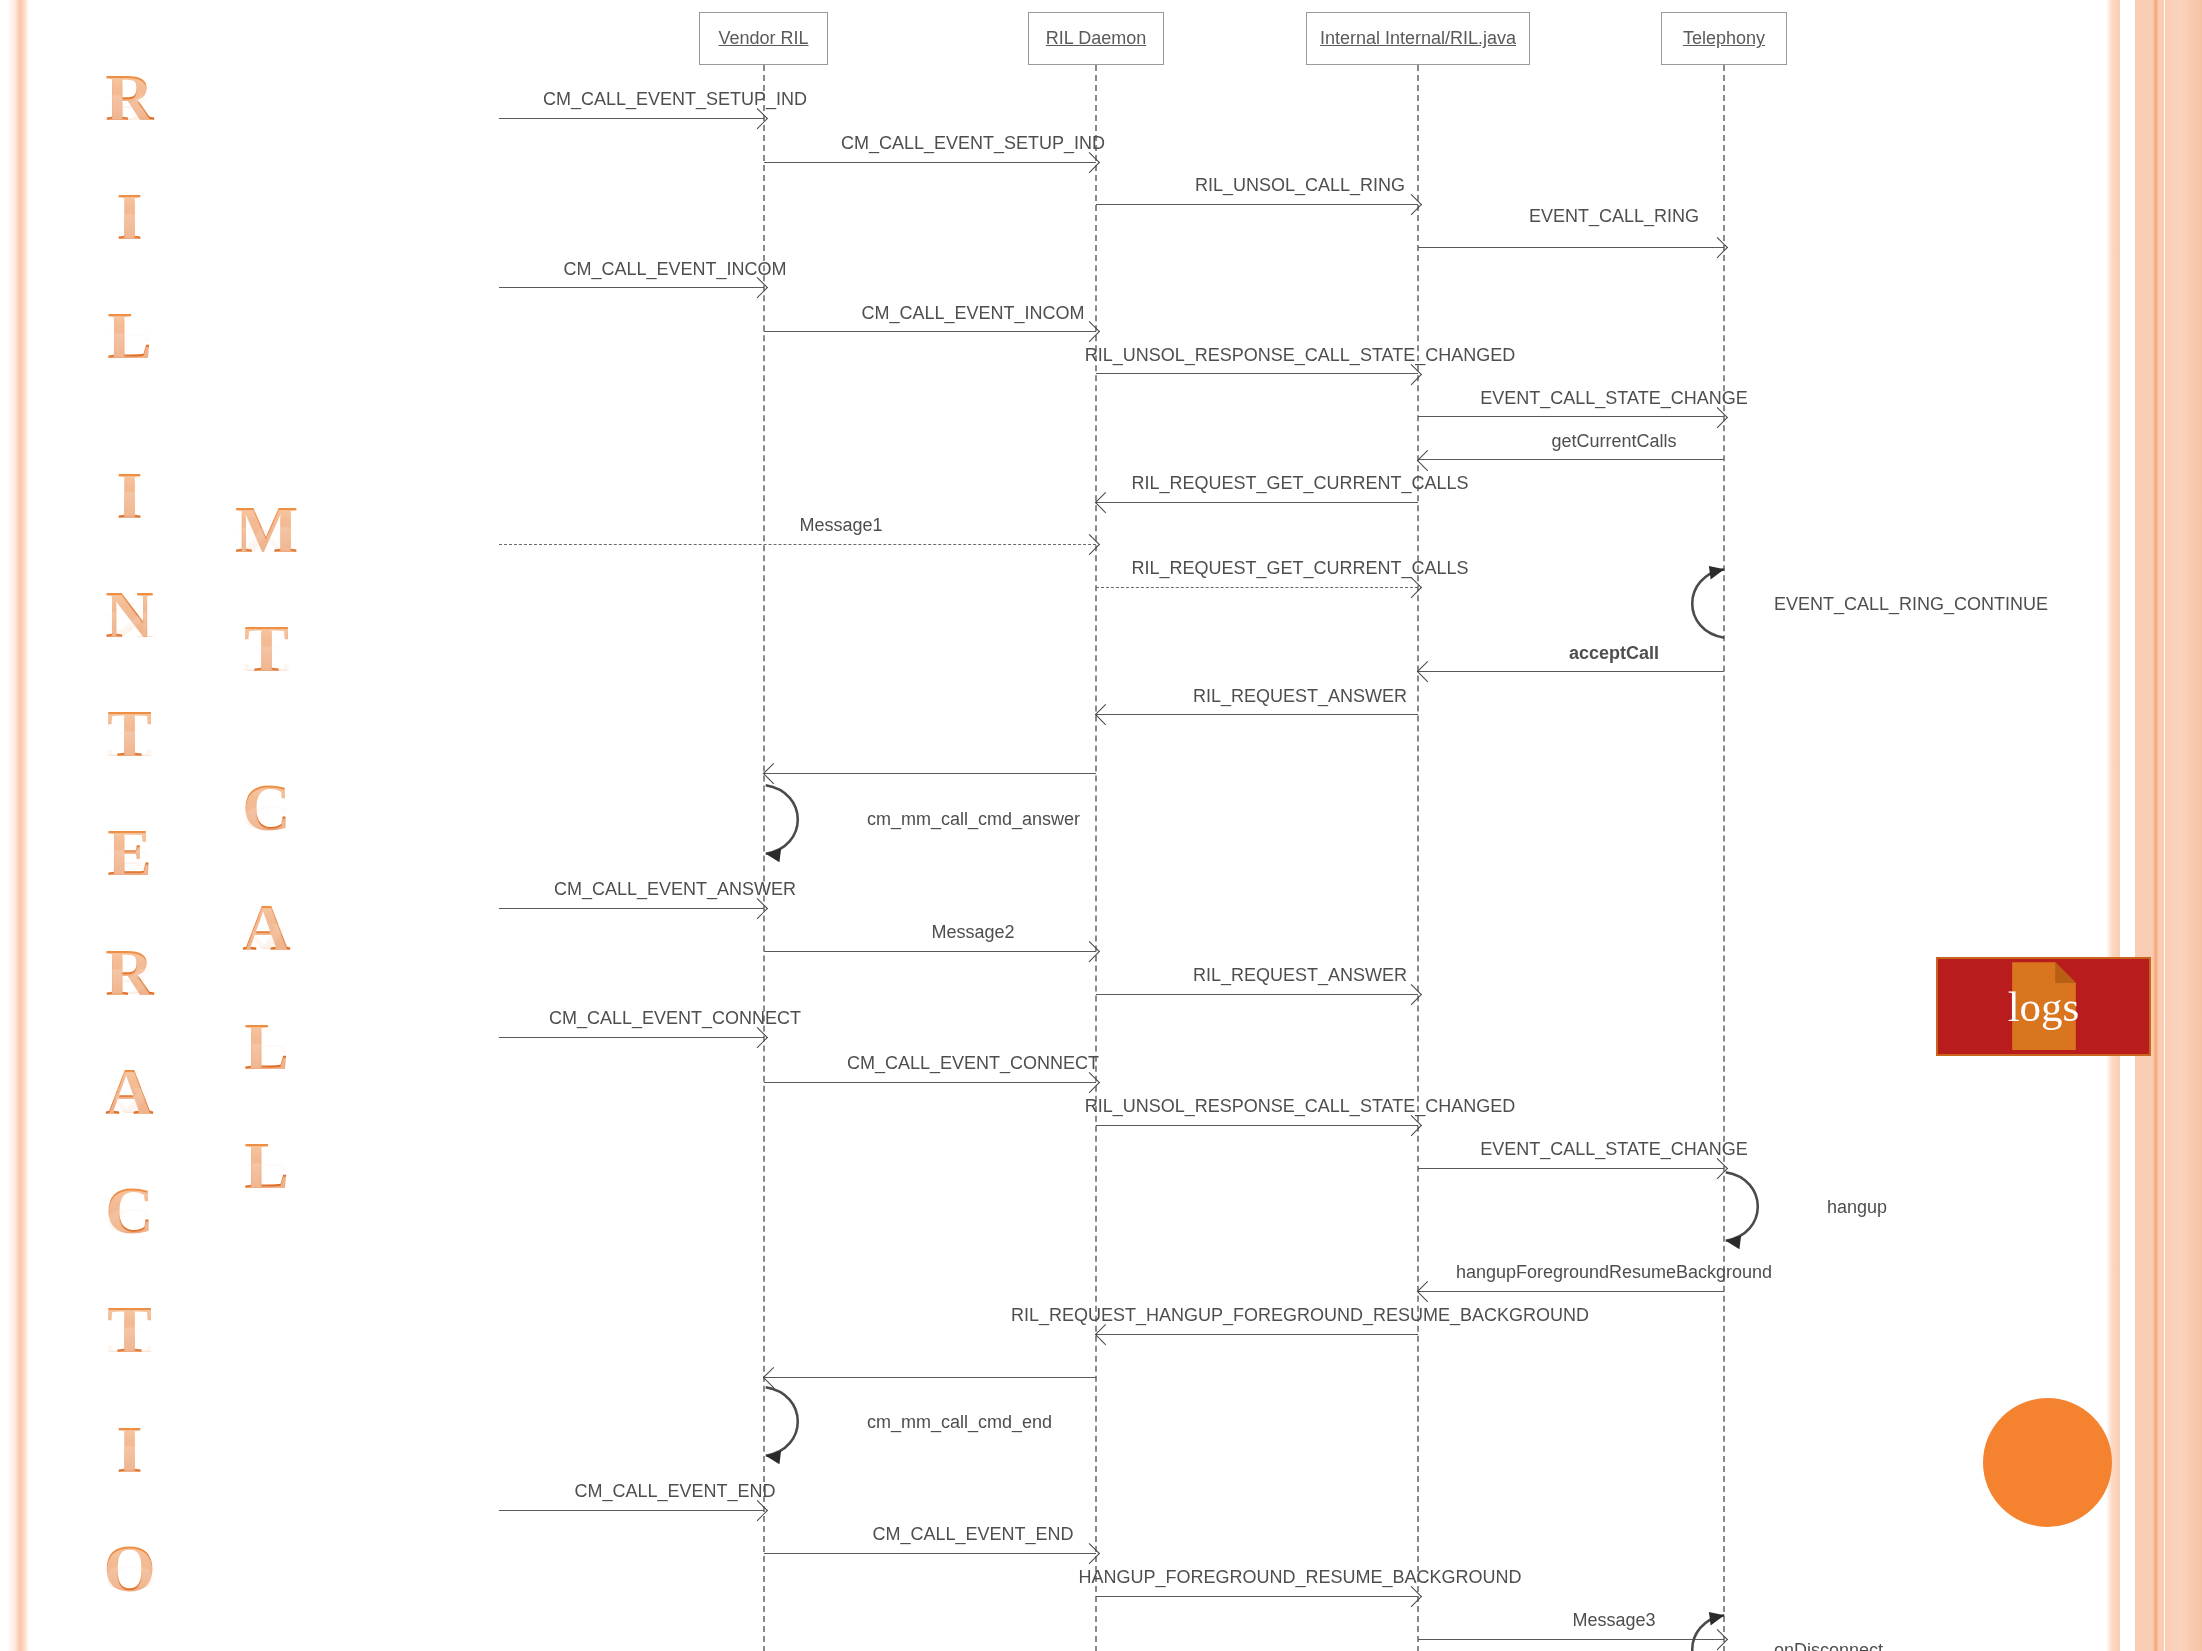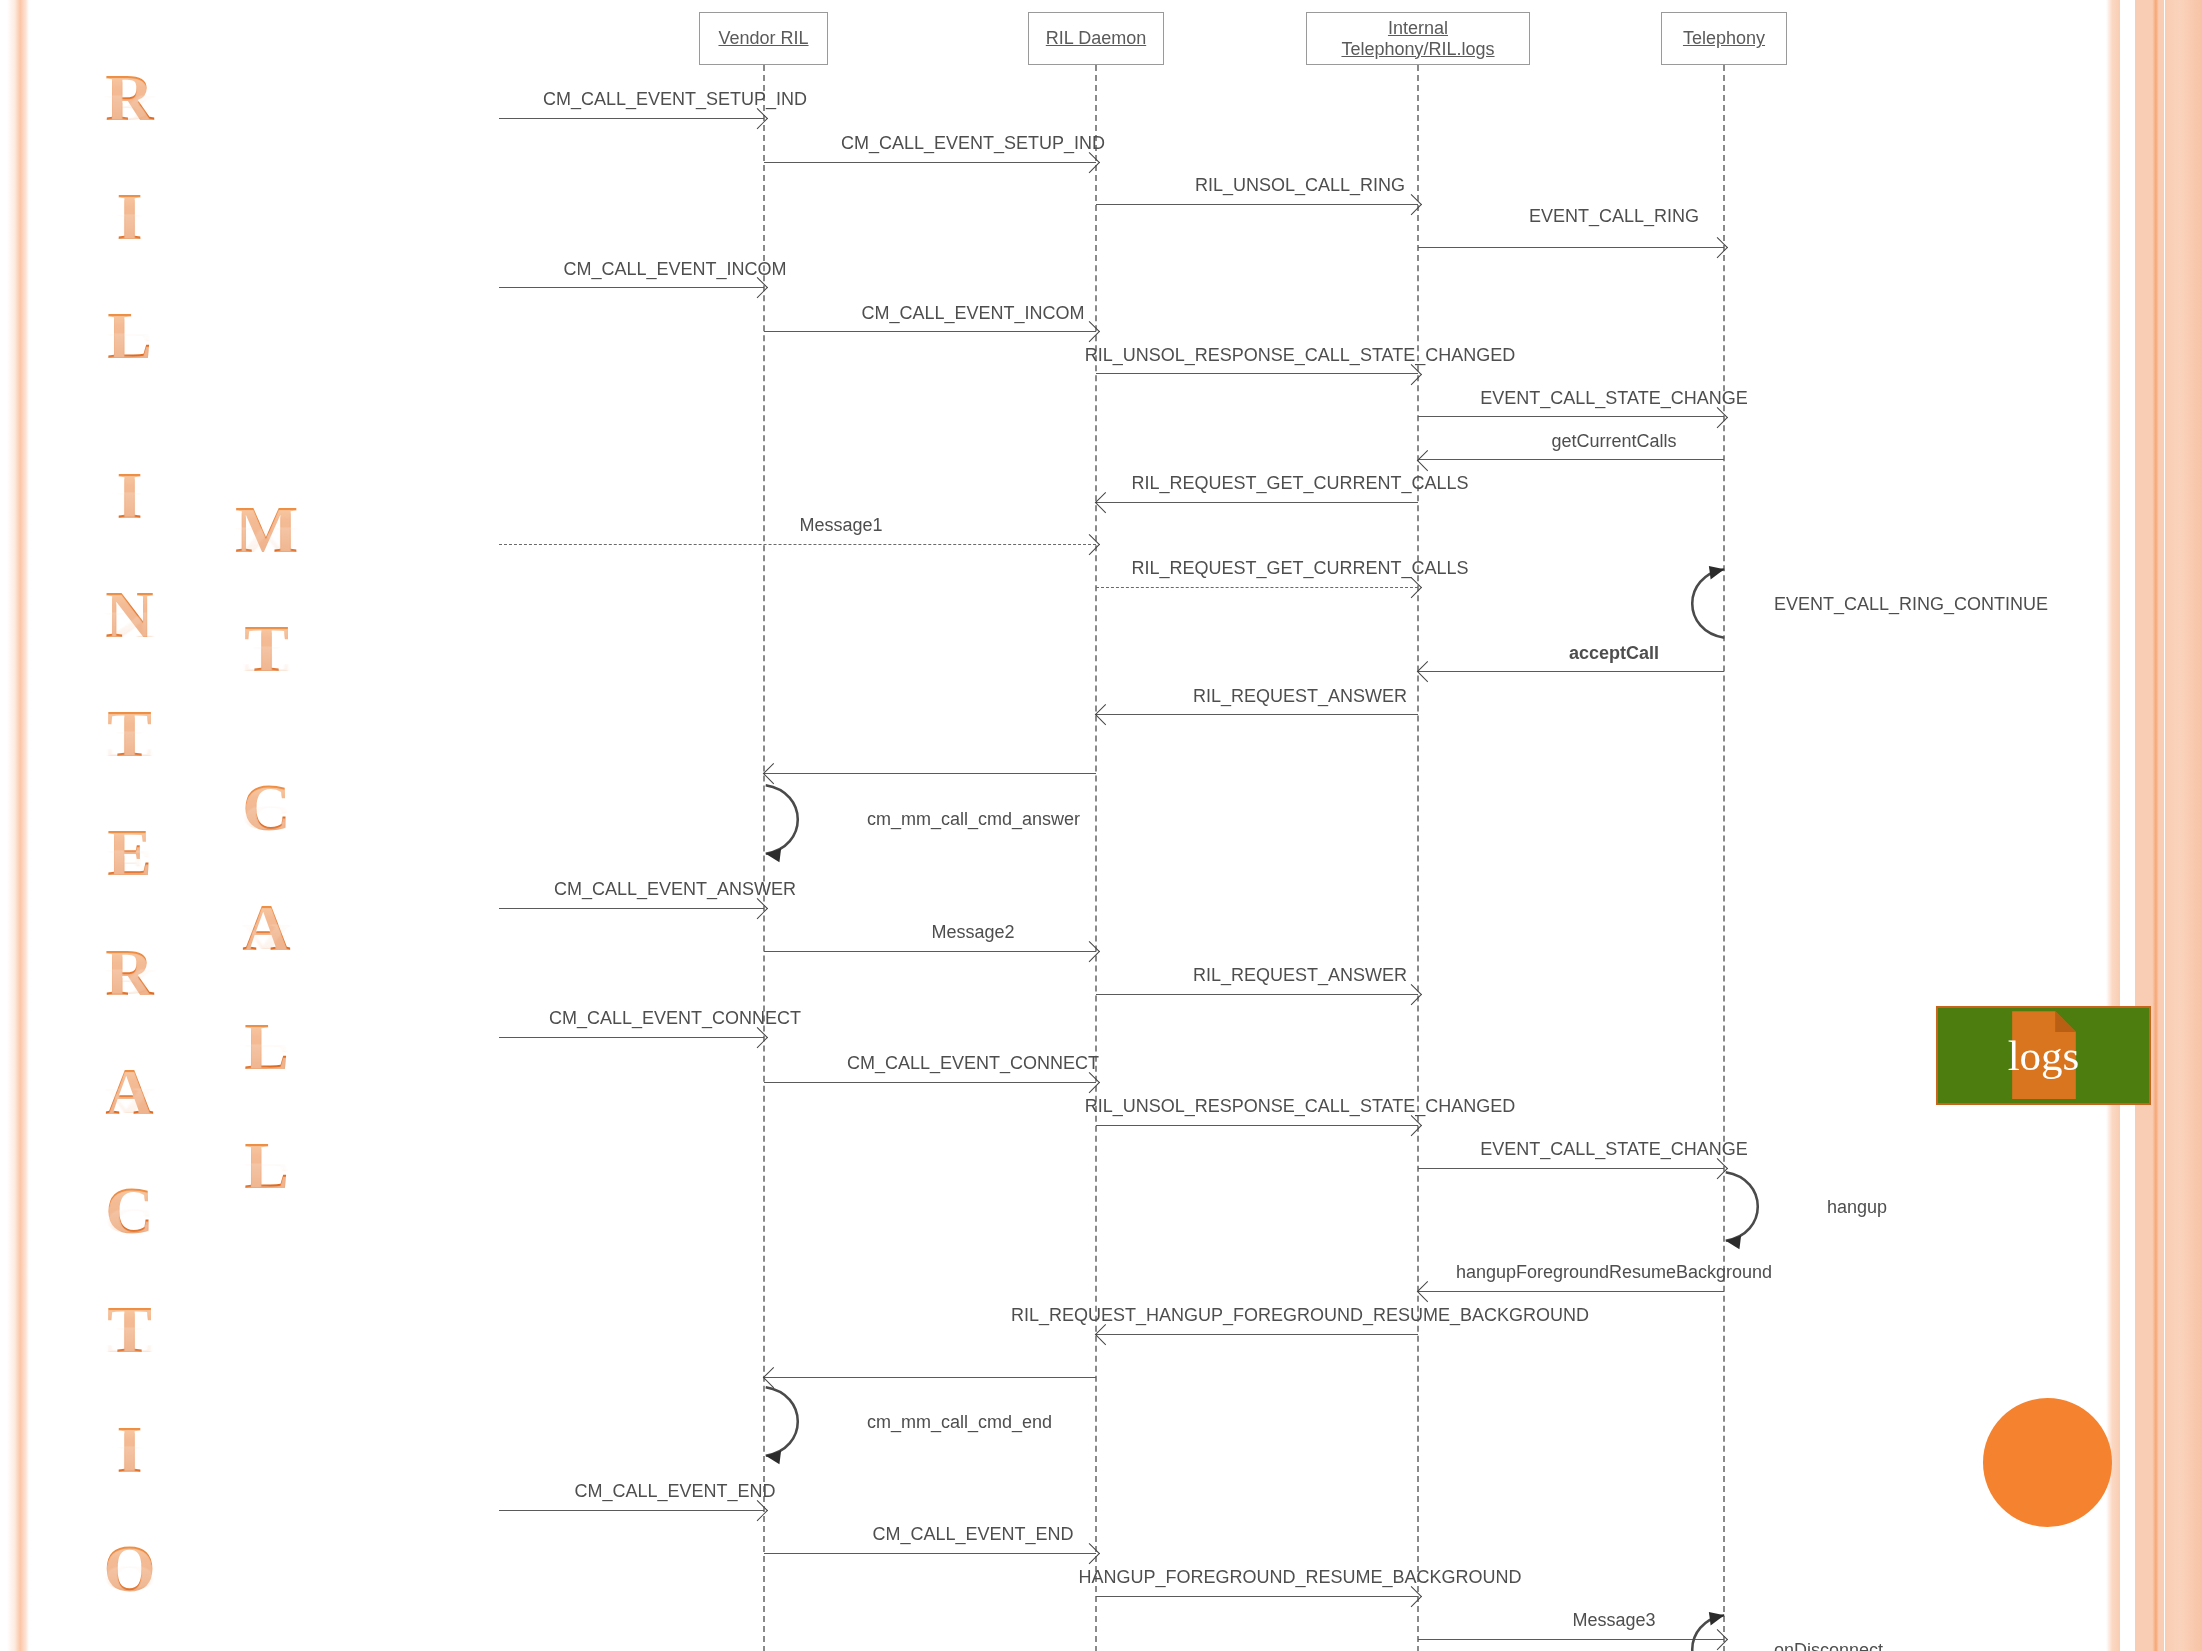--- a/index.html
+++ b/index.html
@@ -99,22 +99,22 @@
     width:13.8px;height:13.8px;border:0;
     border-bottom:1.7px solid #444;border-left:1.7px solid #444;
     transform:rotate(45deg);
   }
 
   .self-loop{position:absolute;}
   .self-loop svg{display:block;overflow:visible;}
 
   
   #logs-box{
-    position:absolute;left:1936px;top:1006px;width:211px;height:95px;
-    background:#4d7c0f;border:2.6px solid #c8641c;
+    position:absolute;left:1936px;top:957px;width:211px;height:95px;
+    background:#b91c1c;border:2.6px solid #c8641c;
     display:flex;align-items:center;justify-content:center;
   }
   #logs-doc{
     position:absolute;left:50%;top:50%;
     transform:translate(-50%,-50%);
     width:74px;height:93px;
   }
   #logs-label{
     position:relative;z-index:2;
     font-family:"Liberation Serif", serif;
@@ -166,21 +166,21 @@
   <div id="diagram">
       <div class="lifeline-box" style="left: 699px; top: 12px; width: 129px; height: 53px;">
         <span>Vendor RIL</span>
       </div>
       <div class="lifeline-dash" style="left: 763px; top: 65px; height: 1587px;"></div>
       <div class="lifeline-box" style="left: 1028px; top: 12px; width: 136px; height: 53px;">
         <span>RIL Daemon</span>
       </div>
       <div class="lifeline-dash" style="left: 1095px; top: 65px; height: 1587px;"></div>
       <div class="lifeline-box" style="left: 1306px; top: 12px; width: 224px; height: 53px;">
-        <span>Internal Telephony/RIL.logs</span>
+        <span>Internal Internal/RIL.java</span>
       </div>
       <div class="lifeline-dash" style="left: 1417px; top: 65px; height: 1587px;"></div>
       <div class="lifeline-box" style="left: 1661px; top: 12px; width: 126px; height: 53px;">
         <span>Telephony</span>
       </div>
       <div class="lifeline-dash" style="left: 1723px; top: 65px; height: 1587px;"></div>
       <div class="arrow-line" style="left: 499px; top: 118px; width: 265px;"></div>
       <div class="arrow-head open-right" style="left: 750px; top: 111px;"></div>
       <div class="msg-label ctr" style="left: 632px; top: 90px;">CM_CALL_EVENT_SETUP_IND</div>
       <div class="arrow-line" style="left: 764px; top: 162px; width: 332px;"></div>

